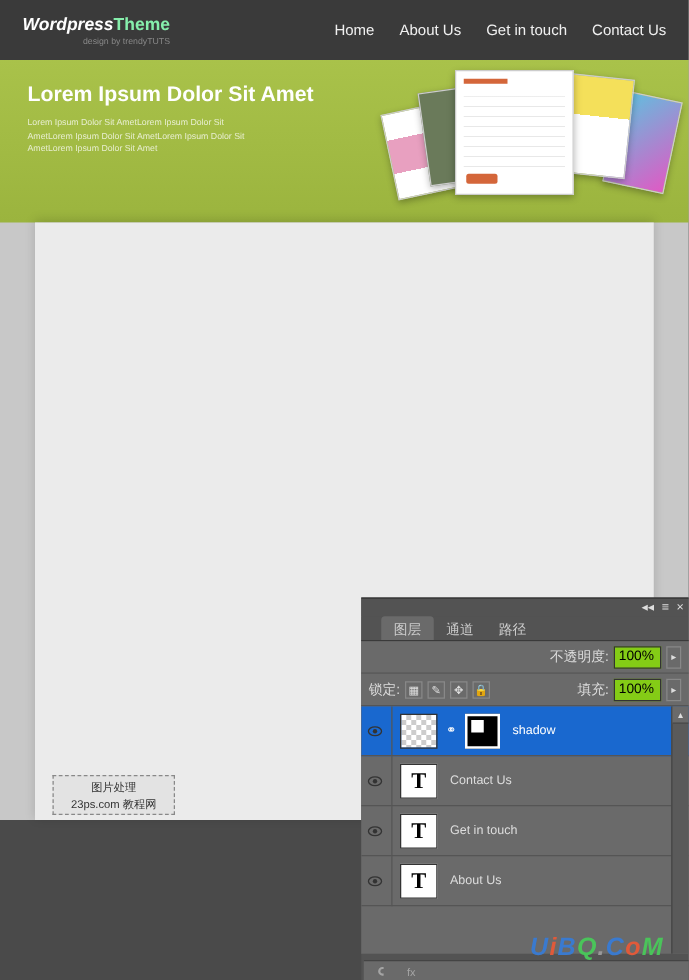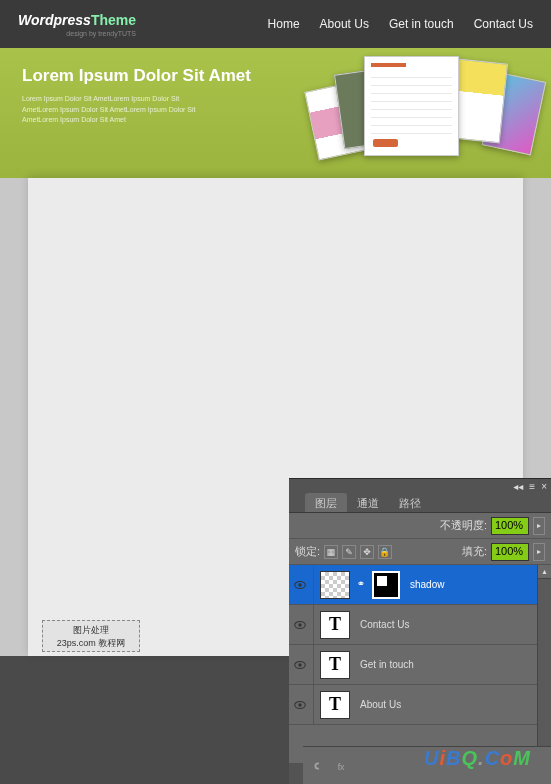--- a/index.html
+++ b/index.html
@@ -58,21 +58,21 @@
 .ps-layer-name{font-size:10px;padding-left:4px}
 .watermark{position:absolute;right:20px;bottom:14px;font-size:20px;font-weight:bold;font-style:italic;letter-spacing:1px}
 .watermark .u{color:#3a7acf}
 .watermark .i{color:#e05a3a}
 .watermark .b{color:#3a7acf}
 .watermark .q{color:#4ac45a}
 .watermark .dot{color:#999}
 .watermark .c{color:#3a7acf}
 .watermark .o{color:#e05a3a}
 .watermark .m{color:#4ac45a}
-.ps-bottom{position:absolute;bottom:0;left:14px;right:0;height:38px;background:#6a6a6a;border-top:1px solid #444;display:flex;align-items:center;gap:10px;padding:0 8px}
+.ps-bottom{position:absolute;bottom:0;left:2px;right:0;height:16px;background:#6a6a6a;border-top:1px solid #444;display:flex;align-items:center;gap:10px;padding:0 8px}
 .ps-bottom-ico{width:14px;height:14px;opacity:.6;cursor:pointer}
 </style>
 </head>
 <body>
 
 <div class="mockup">
   <div class="header">
     <div>
       <span class="logo"><span class="w">Wordpress</span><span class="t">Theme</span></span>
       <span class="tagline">design by trendyTUTS</span>

